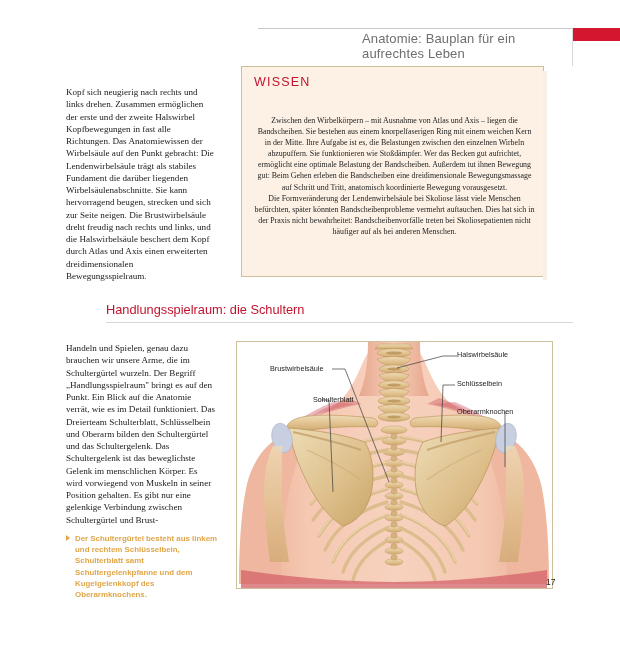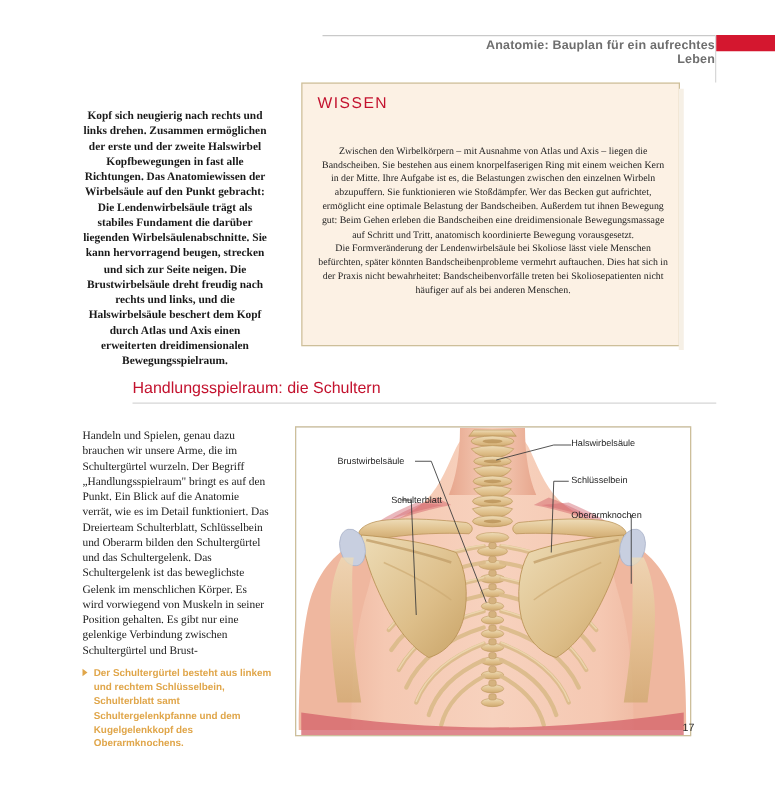--- a/index.html
+++ b/index.html
@@ -23,26 +23,24 @@
     top: 28px;
     width: 315px;
     height: 1px;
     background: #c9c9c9;
   }
   .header-title {
     position: absolute;
     left: 362px;
     top: 31px;
     width: 210px;
-    text-align: right;
     font-family: "Liberation Sans", sans-serif;
-    font-size: 10px;
+    font-size: 13px;
     letter-spacing: 0.15px;
     color: #6e6e6e;
-    font-weight: bold;
   }
   .header-redbar {
     position: absolute;
     left: 573px;
     top: 28px;
     width: 47px;
     height: 13px;
     background: #d4172f;
   }
   .header-vrule {
@@ -55,23 +53,22 @@
   }
 
   
   .col-left-top {
     position: absolute;
     left: 66px;
     top: 86px;
     width: 148px;
     font-size: 9.1px;
     line-height: 12.25px;
-    text-align: center;
+    text-align: left;
     hyphens: manual;
-    font-weight: bold;
   }
 
   
   .wissen-box {
     position: absolute;
     left: 241px;
     top: 66px;
     width: 303px;
     height: 211px;
     background: #fcf1e4;

